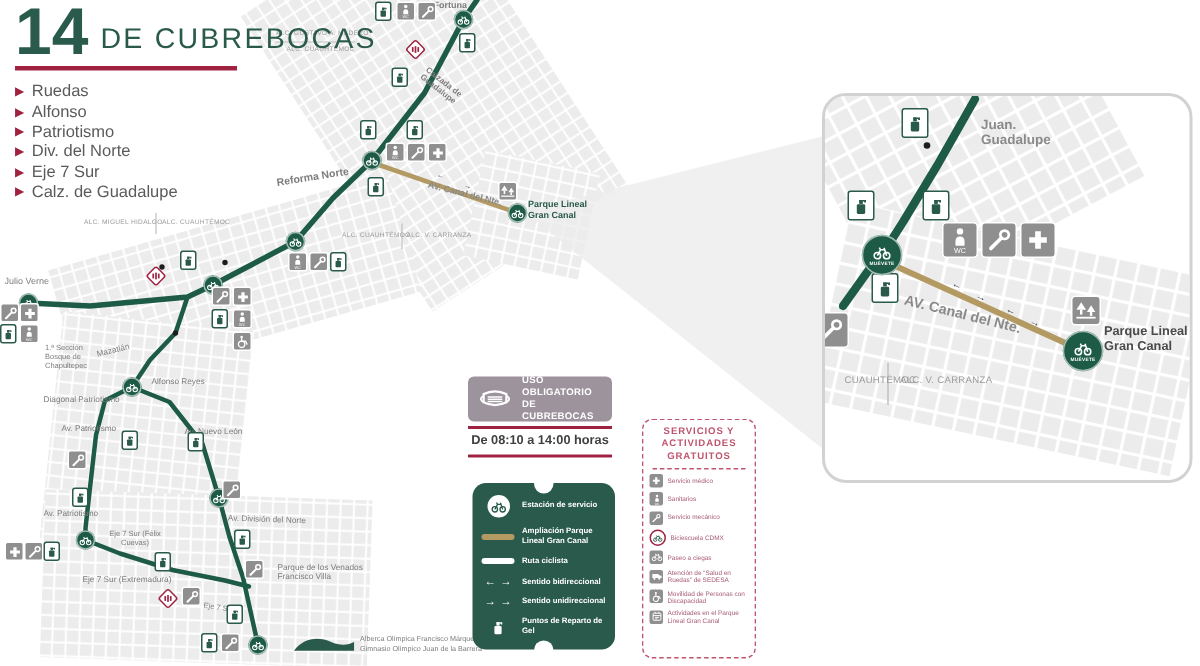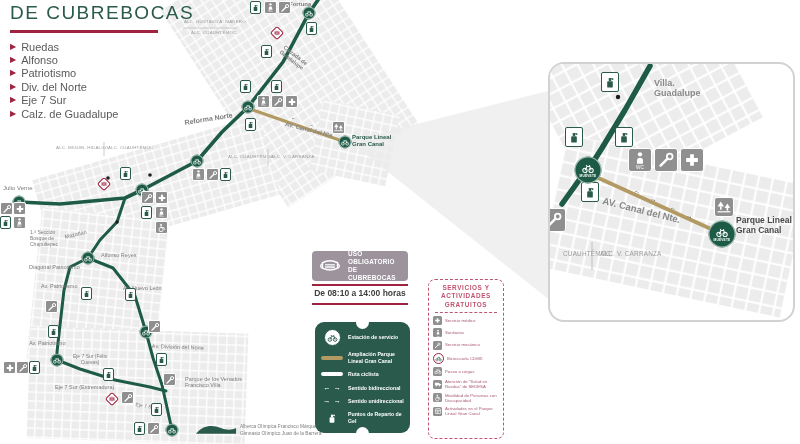--- a/index.html
+++ b/index.html
@@ -209,20 +209,21 @@
     </g>
     <g fill="#1d1d1b">
       <circle cx="150" cy="175" r="1.8"></circle>
         <circle cx="108" cy="178" r="1.8"></circle>
         <circle cx="117" cy="222" r="1.8"></circle>
     </g>
   </svg>
 
   <div class="datebox">
     <div class="dayrow">
+      <span class="day">14</span>
       <span class="month">DE CUBREBOCAS</span>
     </div>
     <div class="rule"></div>
     <div class="stlist">
       <div class="strow">
           <span class="tri">▶</span>
           <span class="stname">Ruedas</span>
         </div>
       <div class="strow">
           <span class="tri">▶</span>
@@ -699,21 +700,21 @@
           </g>
       </g>
       <path d="M44,112 L172,170" stroke="#b39a62" stroke-width="4" fill="none" stroke-linecap="round"></path>
       <g stroke="#1d5b47" fill="none" stroke-linecap="round" stroke-linejoin="round">
         <path stroke-width="5.5" d="M100,2 75,46 52,84 38,106"></path>
         <path stroke-width="5.5" d="M32,112 12,140"></path>
       </g>
       <circle cx="68" cy="33" r="2.2" fill="#1d1d1b"></circle>
       <line x1="42" y1="178" x2="42" y2="206" stroke="#c0c0c0" stroke-width="1"></line>
     </svg>
-    <span class="lbl b" style="left:104px;top:14px;width:52px;color:#8a8a8a;font-size:9px">Villa. Guadalupe</span>
+    <span class="lbl b" style="left:104px;top:14px;width:52px;color:#8a8a8a;font-size:9px">Juan. Guadalupe</span>
     <span class="lbl b" style="left:54px;top:132px;color:#8a8a8a;font-size:9.5px;white-space:nowrap;transform:rotate(14deg)">AV. Canal del Nte.</span>
     <span class="lbl b" style="left:186px;top:152px;width:56px;color:#4a4a4a;font-size:8.5px">Parque Lineal Gran Canal</span>
     <span class="bnd" style="left:13px;top:186px">CUAUHTÉMOC</span>
     <span class="bnd" style="left:50px;top:186px">ALC. V. CARRANZA</span>
     <span class="arrowtxt" style="left:86px;top:122px;font-size:7px;transform:rotate(24deg)">←</span>
     <span class="arrowtxt" style="left:102px;top:130px;font-size:7px;transform:rotate(24deg)">→</span>
     <span class="arrowtxt" style="left:122px;top:139px;font-size:7px;transform:rotate(24deg)">←</span>
     <span class="arrowtxt" style="left:138px;top:147px;font-size:7px;transform:rotate(24deg)">→</span>
     <span class="ic gel big" style="left:51px;top:8px">
         <svg width="14" height="16">

